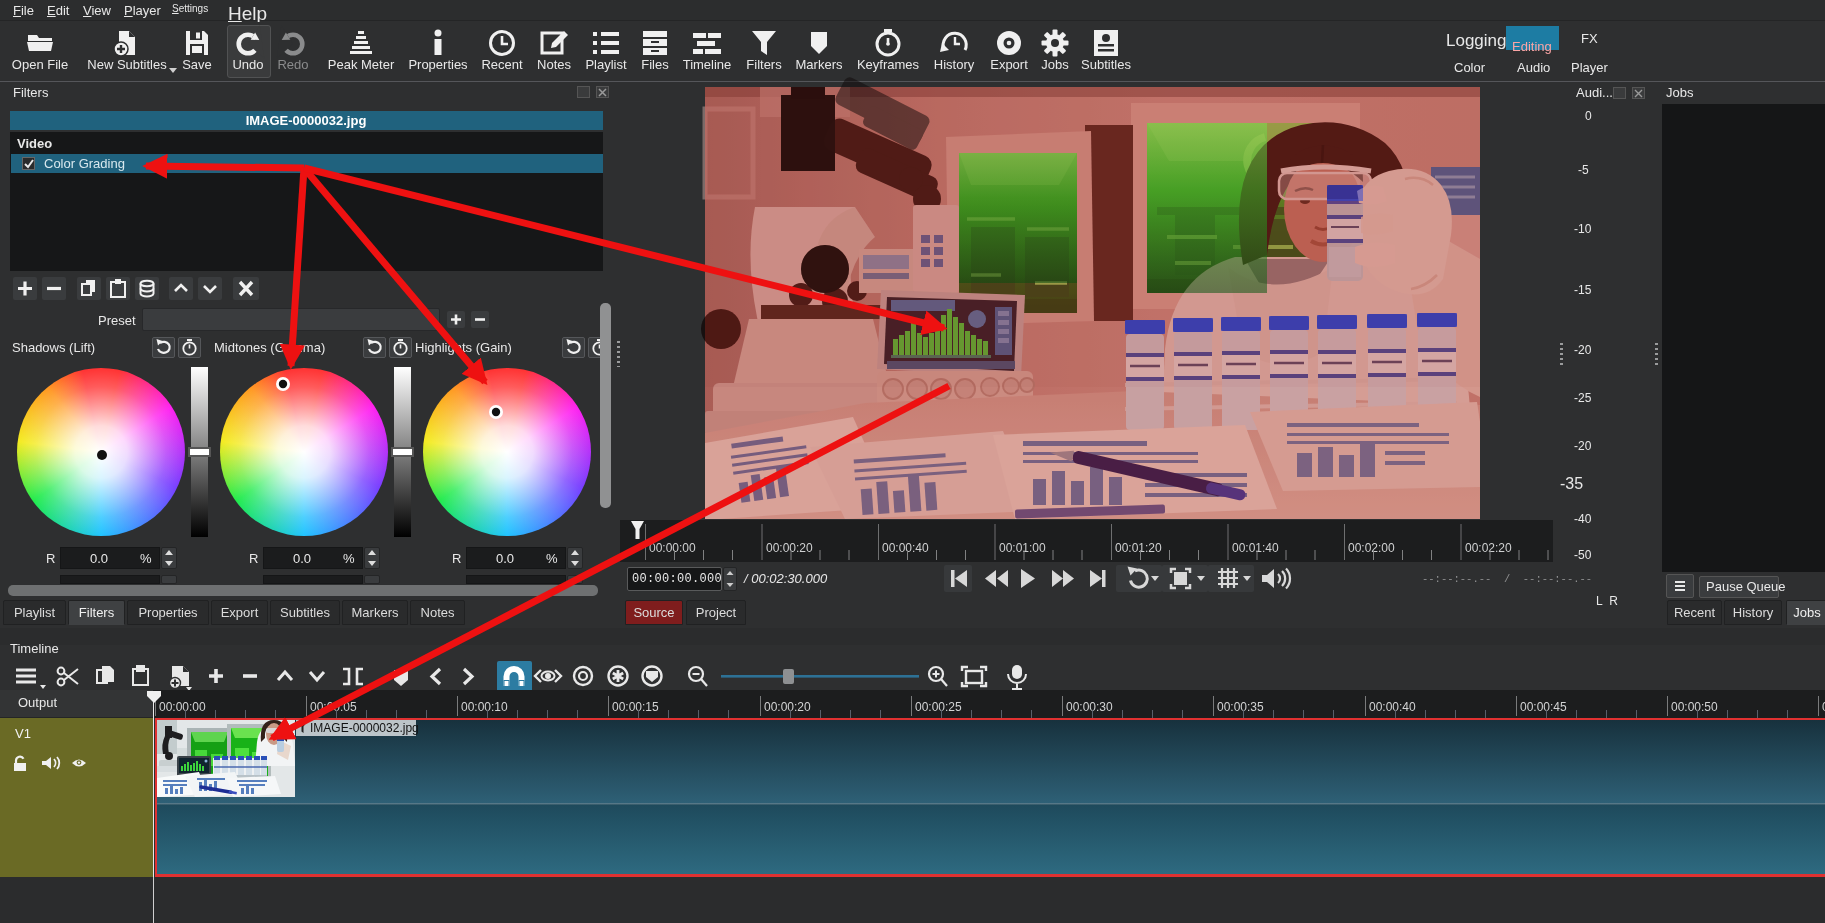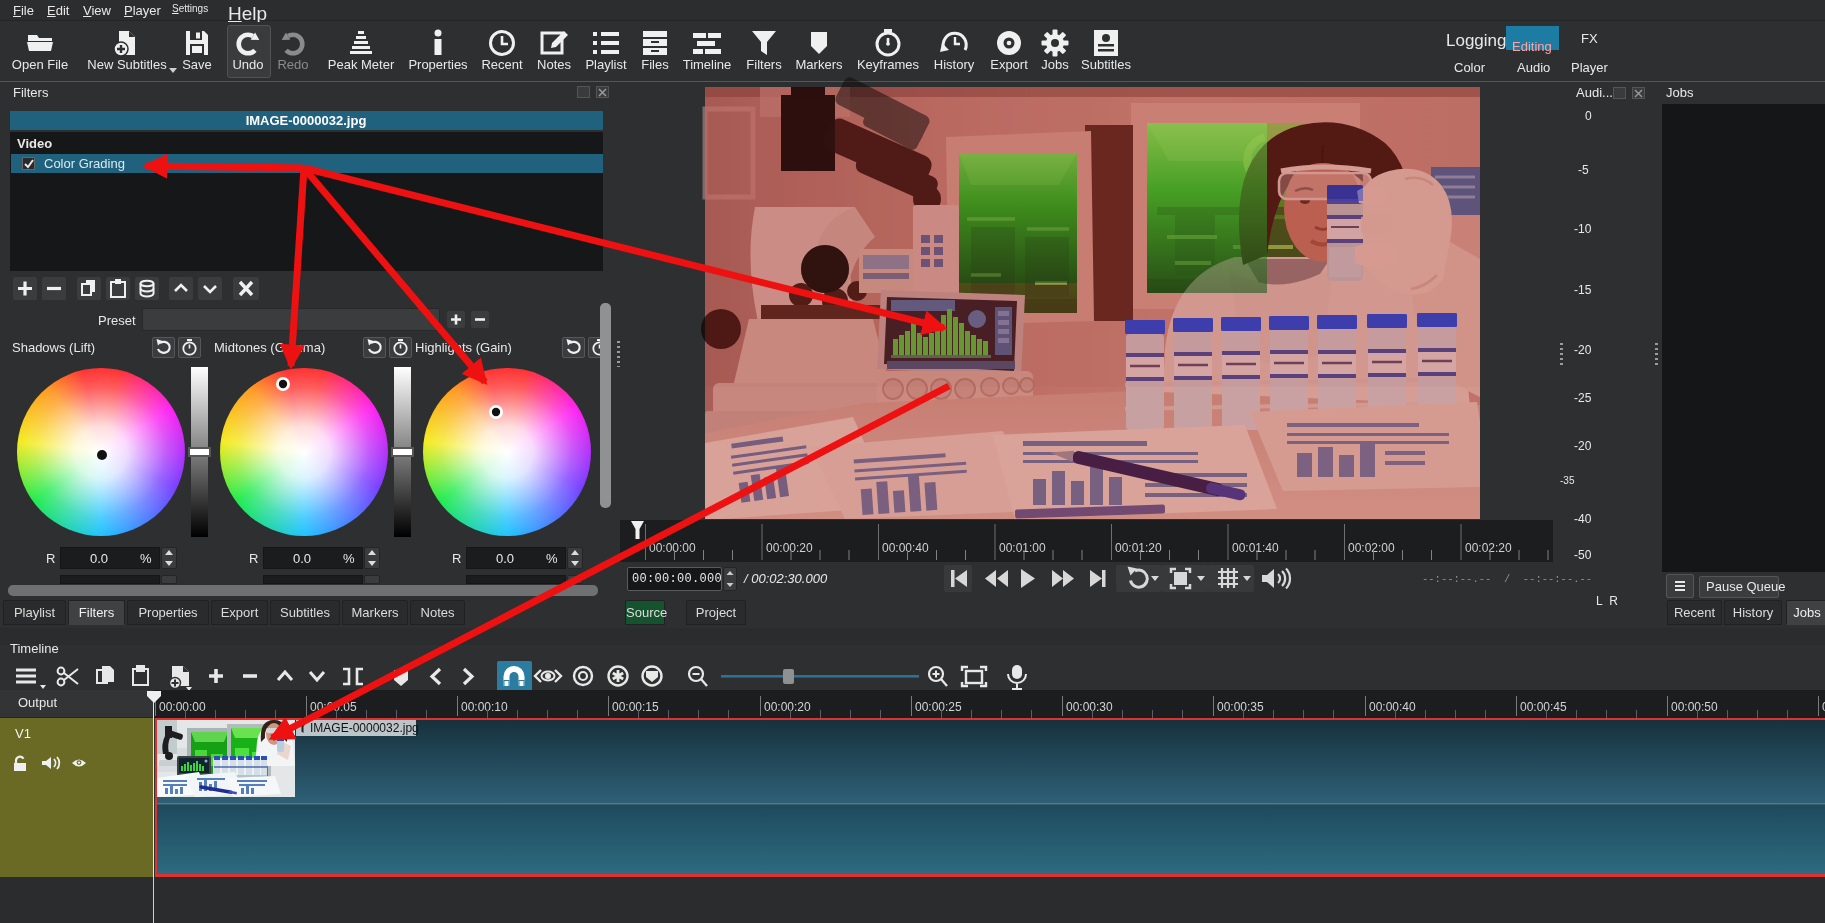--- a/index.html
+++ b/index.html
@@ -759,41 +759,41 @@
     <g stroke="#d8d8d8" stroke-width="2.2">
           <path d="M278 7h20M278 13h20M278 19h20M282 3v20M288 3v20M294 3v20"></path>
         </g>
     <polygon points="303,11 311,11 307,16"></polygon>
     <polygon points="322,10 327,10 334,4 334,23 327,17 322,17"></polygon>
     <path fill="none" stroke="#d8d8d8" stroke-width="2.2" d="M338 9a6 6 0 0 1 0 9M342 6a10.5 10.5 0 0 1 0 15M346 3.5a14.5 14.5 0 0 1 0 20"></path>
   </g>
 </svg>
 <div class="txt" style="left:1422px;top:573px;font-size:10.5px;color:#8f9091;font-family:'Liberation Mono',monospace;">--:--:--.--&nbsp;&nbsp;/&nbsp;&nbsp;--:--:--.--</div>
 
-<div class="tab" style="left:625px;width:40px;background:#14532d;">Source</div>
+<div class="tab" style="left:625px;width:58px;background:#7f1d1d;">Source</div>
 <div class="tab" style="left:686px;width:60px;">Project</div>
 
 <div class="txt" style="left:952px;top:626px;font-size:11px;color:#8a8b8c;letter-spacing:1px;">······</div>
 </div>
 
 <div id="audiometer">
 <div class="txt" style="left:1576px;top:85px;font-size:13px;">Audi...</div>
 <div class="abs" style="left:1613px;top:87px;width:13px;height:12px;background:#3a3b3c;border:1px solid #555;"></div>
 <div class="abs" style="left:1632px;top:87px;width:13px;height:12px;background:#3a3b3c;border:1px solid #555;"></div>
 <svg style="left:1634px;top:89px;" width="9" height="9">
       <path stroke="#9a9a9a" stroke-width="1.4" d="M1 1l7 7M8 1l-7 7"></path>
     </svg>
 <div class="txt" style="left:1585px;top:109px;font-size:12px;">0</div>
 <div class="txt" style="left:1578px;top:163px;font-size:12px;">-5</div>
 <div class="txt" style="left:1574px;top:222px;font-size:12px;">-10</div>
 <div class="txt" style="left:1574px;top:283px;font-size:12px;">-15</div>
 <div class="txt" style="left:1574px;top:343px;font-size:12px;">-20</div>
 <div class="txt" style="left:1574px;top:391px;font-size:12px;">-25</div>
 <div class="txt" style="left:1574px;top:439px;font-size:12px;">-20</div>
-<div class="txt" style="left:1560px;top:475px;font-size:10px;">-35</div>
+<div class="txt" style="left:1560px;top:475px;font-size:16px;">-35</div>
 <div class="txt" style="left:1574px;top:512px;font-size:12px;">-40</div>
 <div class="txt" style="left:1574px;top:548px;font-size:12px;">-50</div>
 <div class="txt" style="left:1596px;top:594px;font-size:12px;">L&nbsp;&nbsp;R</div>
 </div>
 
 <div id="jobs">
 <div class="txt" style="left:1666px;top:85px;font-size:13px;">Jobs</div>
 <div class="abs" style="left:1662px;top:104px;width:163px;height:468px;background:#151617;"></div>
 <div class="btn" style="left:1666px;top:574px;width:28px;height:24px;background:#3a3c3e;border:1px solid #555;"></div>
 <svg style="left:1666px;top:574px;" width="28" height="24">

